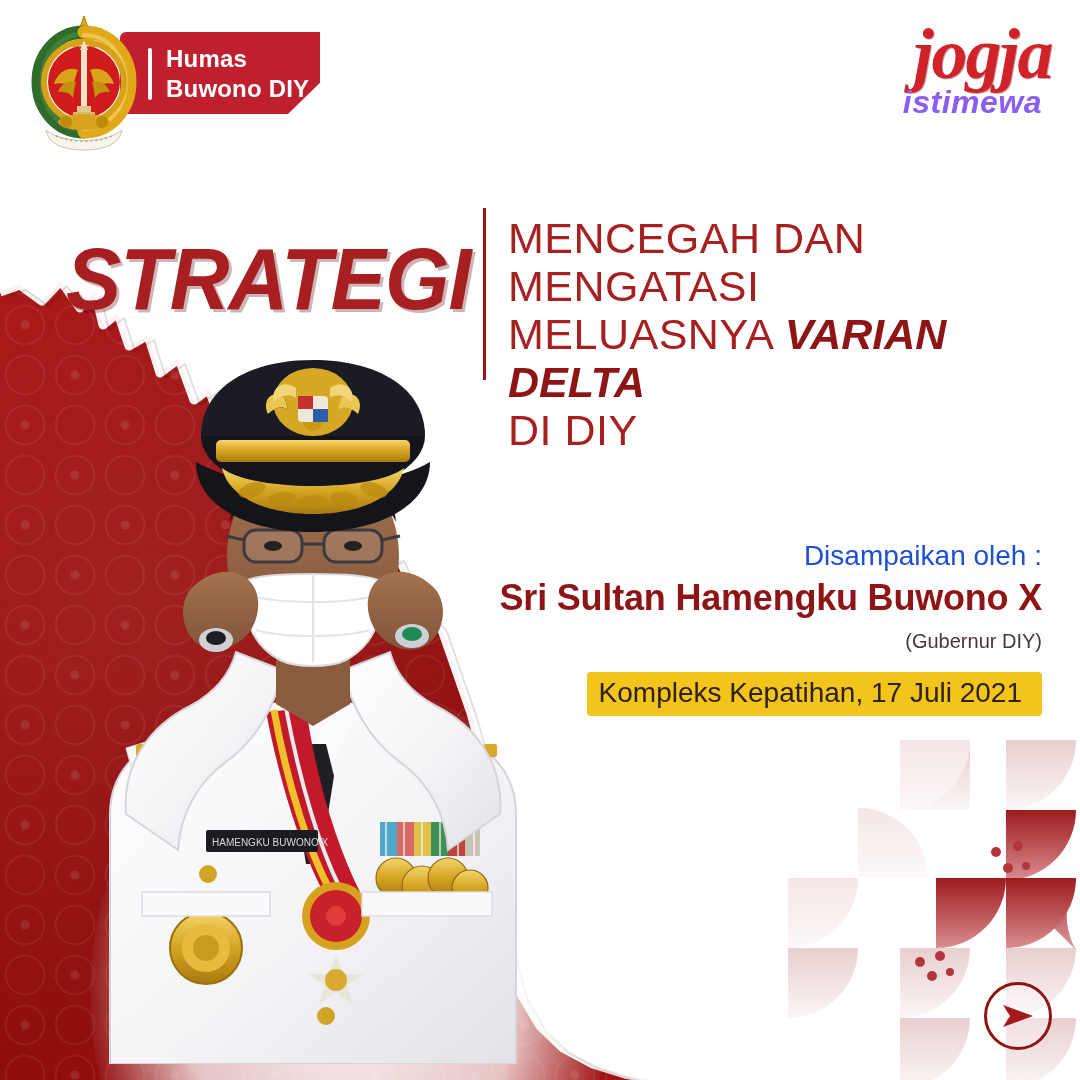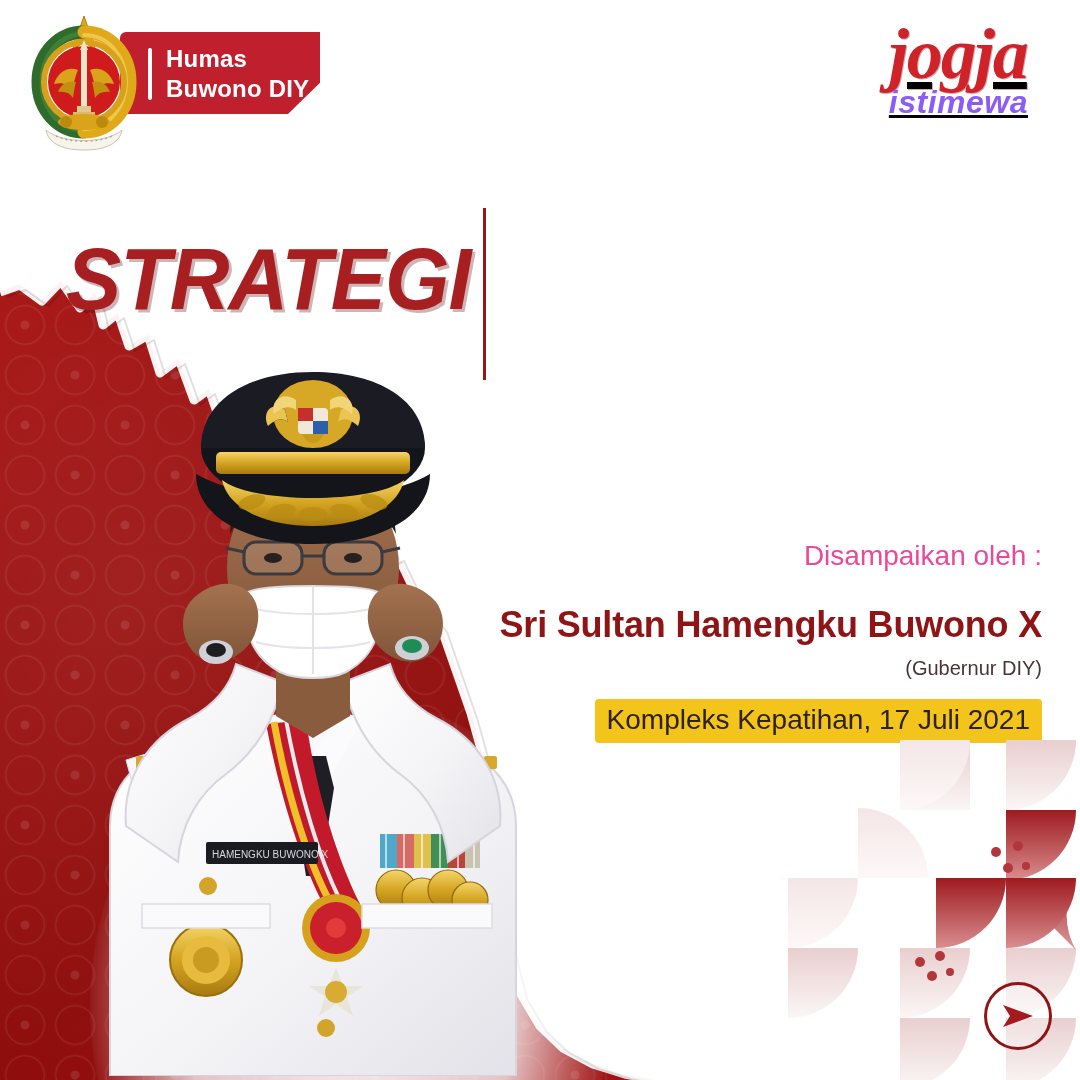--- a/index.html
+++ b/index.html
@@ -46,53 +46,53 @@
   
   .header-badge{position:absolute;left:120px;top:32px;width:200px;height:82px;
     background:#c01f2e;border-radius:6px 0 0 6px;
     clip-path:polygon(0 0,100% 0,100% 62%,84% 100%,0 100%);}
   .badge-rule{position:absolute;left:148px;top:48px;width:4px;height:52px;background:#ffffff;border-radius:2px;}
   .badge-text{position:absolute;left:166px;top:44px;color:#ffffff;font-size:24px;font-weight:bold;line-height:30px;letter-spacing:.2px;}
 
   .emblem{position:absolute;left:28px;top:12px;width:112px;height:140px;}
 
   
-  .jogja{position:absolute;right:32px;top:22px;text-align:left;text-decoration:underline;}
+  .jogja{position:absolute;right:18px;top:22px;text-align:center;}
   .jogja-main{font-family:"Liberation Serif",serif;font-style:italic;font-weight:bold;
     font-size:72px;line-height:64px;color:#cf2229;letter-spacing:-2px;
     text-shadow:1px 1px 0 rgba(120,10,12,.35);}
   .jogja-sub{font-family:"Liberation Sans",sans-serif;font-style:italic;font-weight:bold;
     font-size:32px;color:#8b5cf6;letter-spacing:.5px;margin-top:-2px;margin-right:20px;}
 
   
   .strategi{position:absolute;left:66px;top:228px;font-size:88px;font-weight:bold;font-style:italic;
     color:#a81f21;letter-spacing:-1px;transform:scaleX(.94);transform-origin:left center;
     text-shadow:3px 3px 0 rgba(90,10,12,.30);font-family:"Liberation Sans",sans-serif;}
   .divider{position:absolute;left:483px;top:208px;width:3px;height:172px;background:#9b1418;}
   .subtitle{position:absolute;left:508px;top:214px;width:560px;color:#a5201f;
     font-size:43px;line-height:48px;letter-spacing:.5px;font-weight:300;}
   .subtitle b{font-weight:bold;font-style:italic;color:#8e1416;letter-spacing:0;}
 
   
   .speaker{position:absolute;right:38px;top:538px;text-align:right;}
-  .sp-lead{font-size:28px;color:#ec4899;line-height:36px;}
-  .sp-name{font-size:36px;font-weight:bold;color:#8e1416;line-height:48px;letter-spacing:-.2px;margin-top:27px;}
+  .sp-lead{font-size:28px;color:#1d4ed8;line-height:36px;}
+  .sp-name{font-size:36px;font-weight:bold;color:#8e1416;line-height:48px;letter-spacing:-.2px;}
   .sp-role{font-size:20px;color:#4a3436;line-height:38px;}
   .sp-place{display:inline-block;margin-top:12px;background:#f3c41b;color:#2e2118;
-    font-size:28px;font-weight:500;padding:5px 12px 7px 12px;border-radius:4px;line-height:32px;}
+    font-size:28px;font-weight:500;padding:5px 20px 7px 12px;border-radius:4px;line-height:32px;}
 
   
   .floral{position:absolute;right:0;bottom:0;width:300px;height:380px;}
 
   
   .arrow-btn{position:absolute;right:28px;bottom:30px;width:62px;height:62px;border-radius:50%;
     border:3px solid #8e1416;display:flex;align-items:center;justify-content:center;background:rgba(255,255,255,.35);}
 
   
-  .figure{position:absolute;left:30px;bottom:4px;width:560px;height:720px;}
+  .figure{position:absolute;left:30px;bottom:16px;width:560px;height:720px;}
   .glow{position:absolute;left:60px;top:340px;width:520px;height:620px;border-radius:50%;
     background:radial-gradient(ellipse at center, rgba(255,255,255,.95) 0%, rgba(255,255,255,.75) 45%, rgba(255,255,255,0) 72%);}
 </style>
 </head>
 <body>
 
 <div id="poster">
 
   <div class="red-block">
     <div class="red-motif"></div>
@@ -150,20 +150,25 @@
     <path d="M28,124 C42,131 70,131 84,124" fill="none" stroke="#b9a888" stroke-width="1.5" stroke-dasharray="2 3"></path>
   </svg>
 
   <div class="jogja">
     <div class="jogja-main">jogja</div>
     <div class="jogja-sub">istimewa</div>
   </div>
 
   <div class="strategi">STRATEGI</div>
   <div class="divider"></div>
+  <div class="subtitle">
+    <div>MENCEGAH DAN MENGATASI</div>
+    <div><span>MELUASNYA </span><b>VARIAN DELTA</b></div>
+    <div>DI DIY</div>
+  </div>
 
   <div class="speaker">
     <div class="sp-lead">Disampaikan oleh :</div>
     <div class="sp-name">Sri Sultan Hamengku Buwono X</div>
     <div class="sp-role">(Gubernur DIY)</div>
     <div><span class="sp-place">Kompleks Kepatihan, 17 Juli 2021</span></div>
   </div>
 
   <svg class="floral" viewBox="0 0 300 380">
     <defs>

